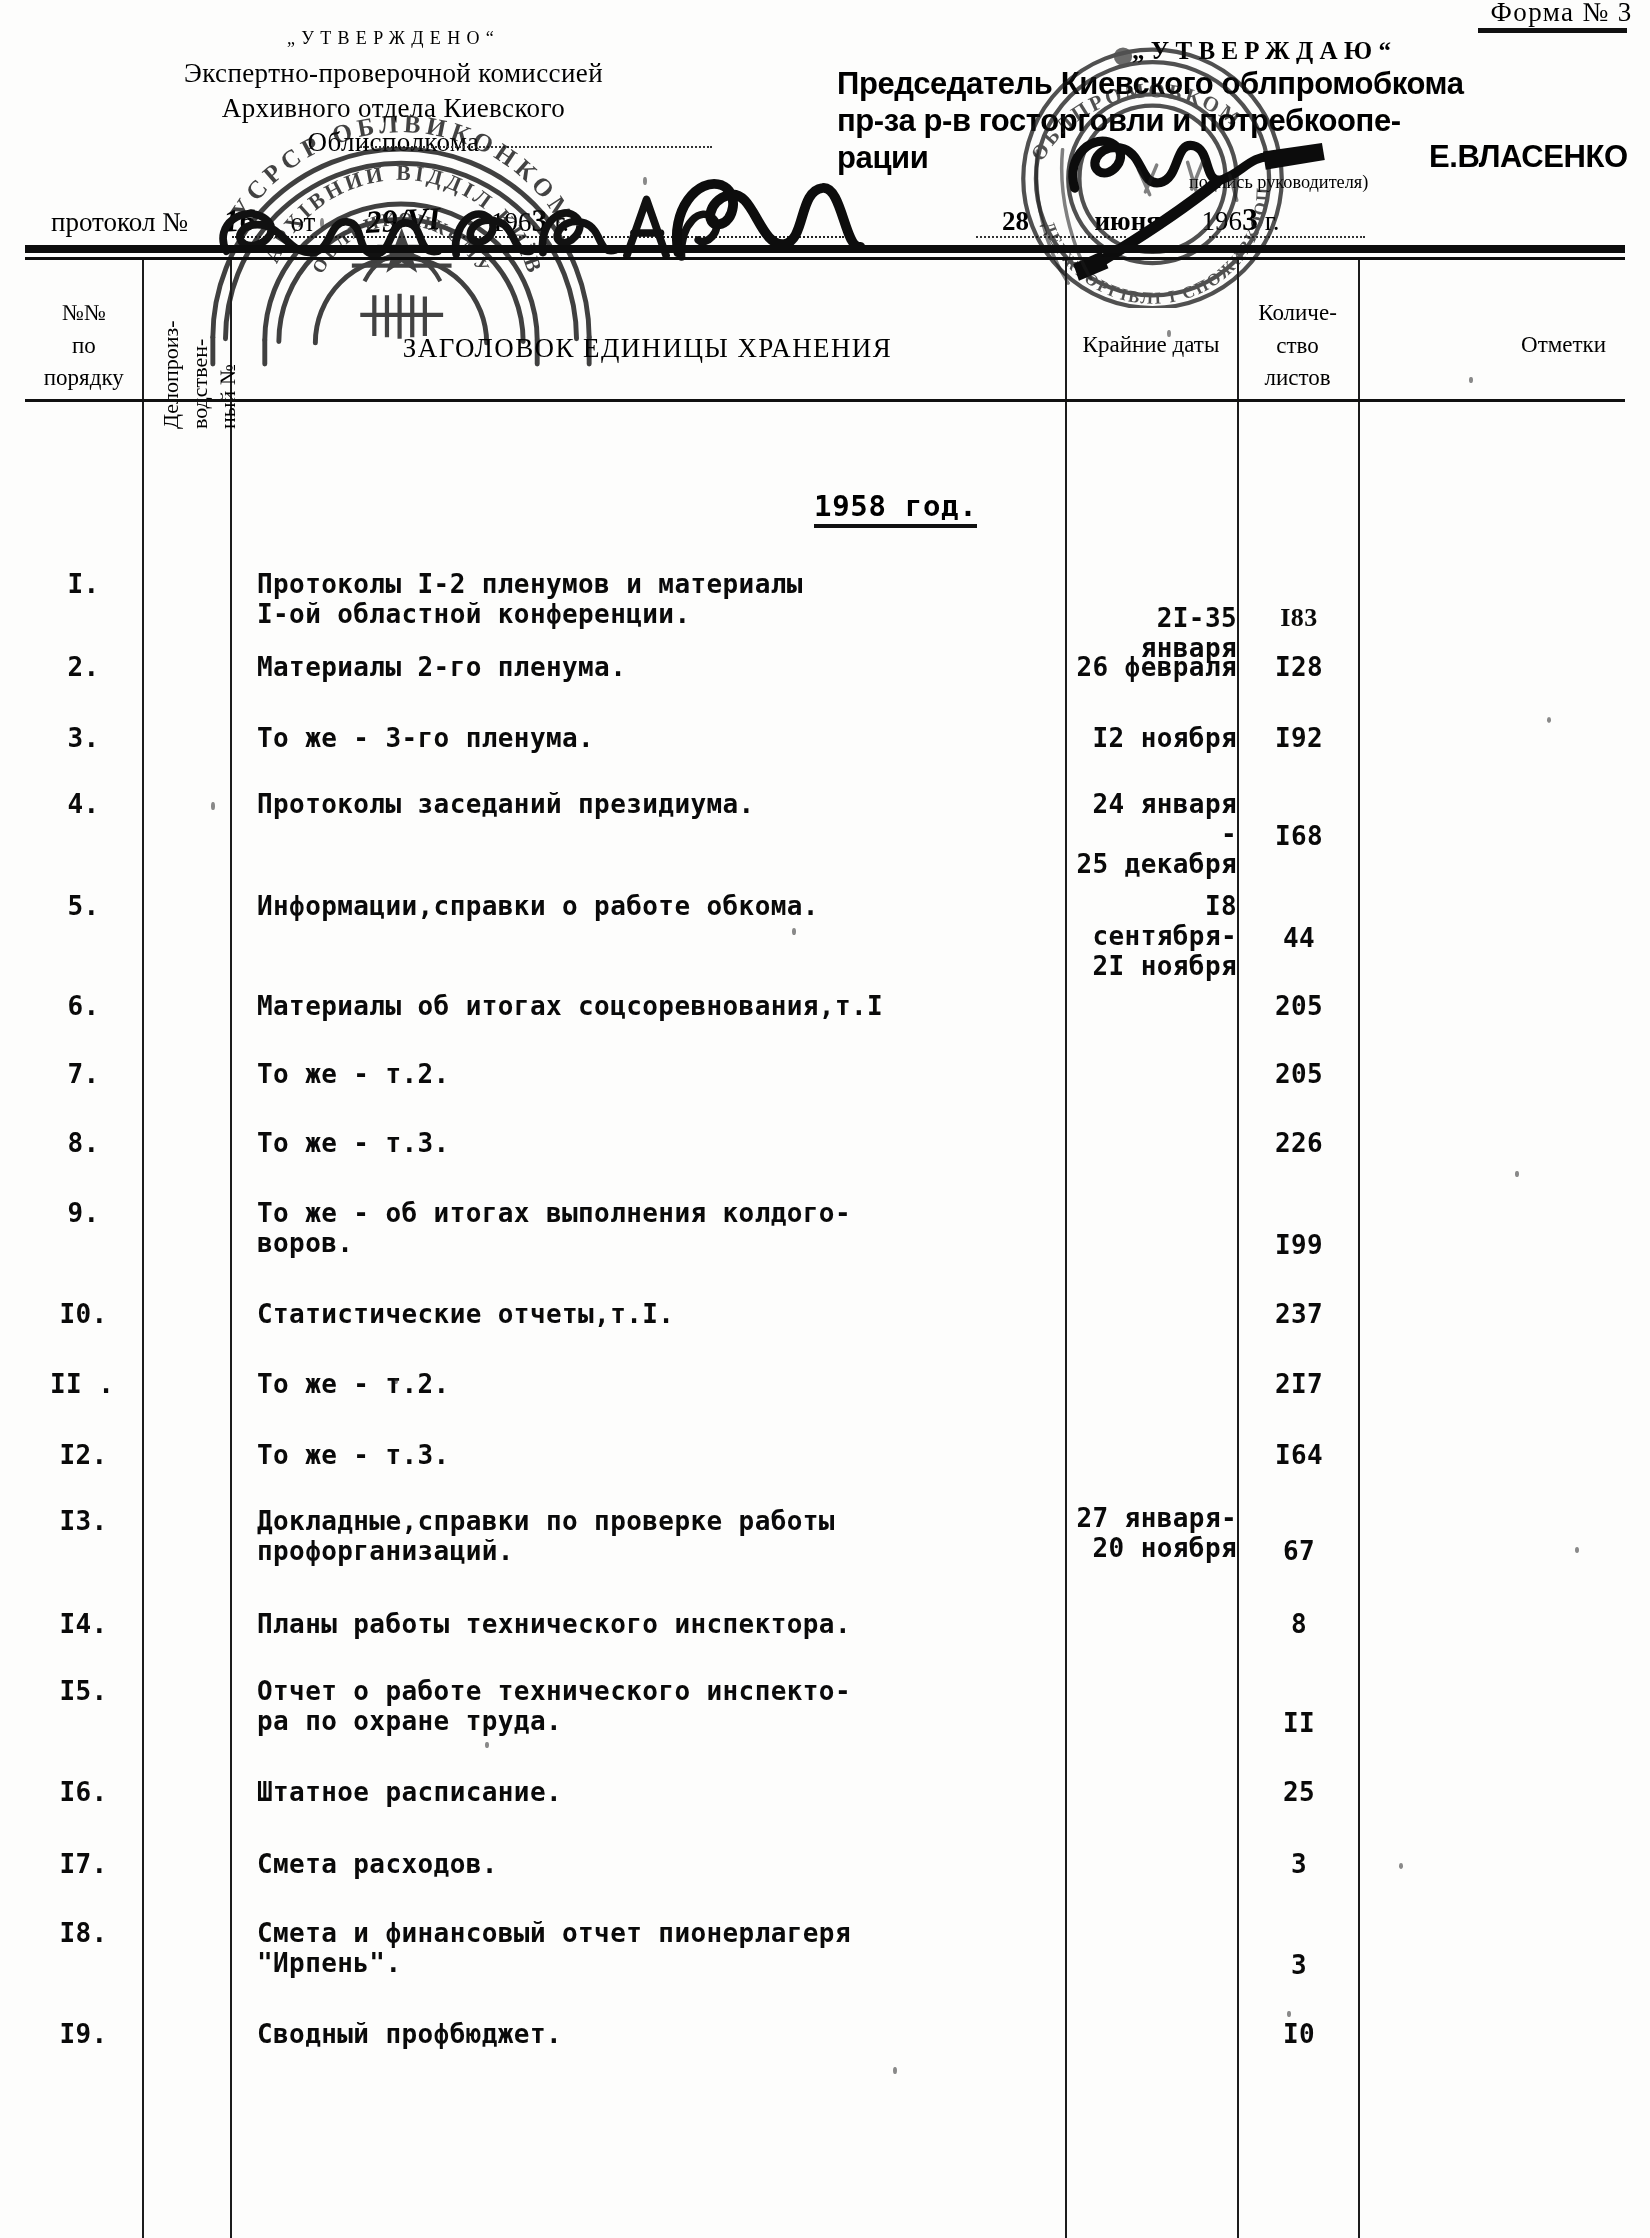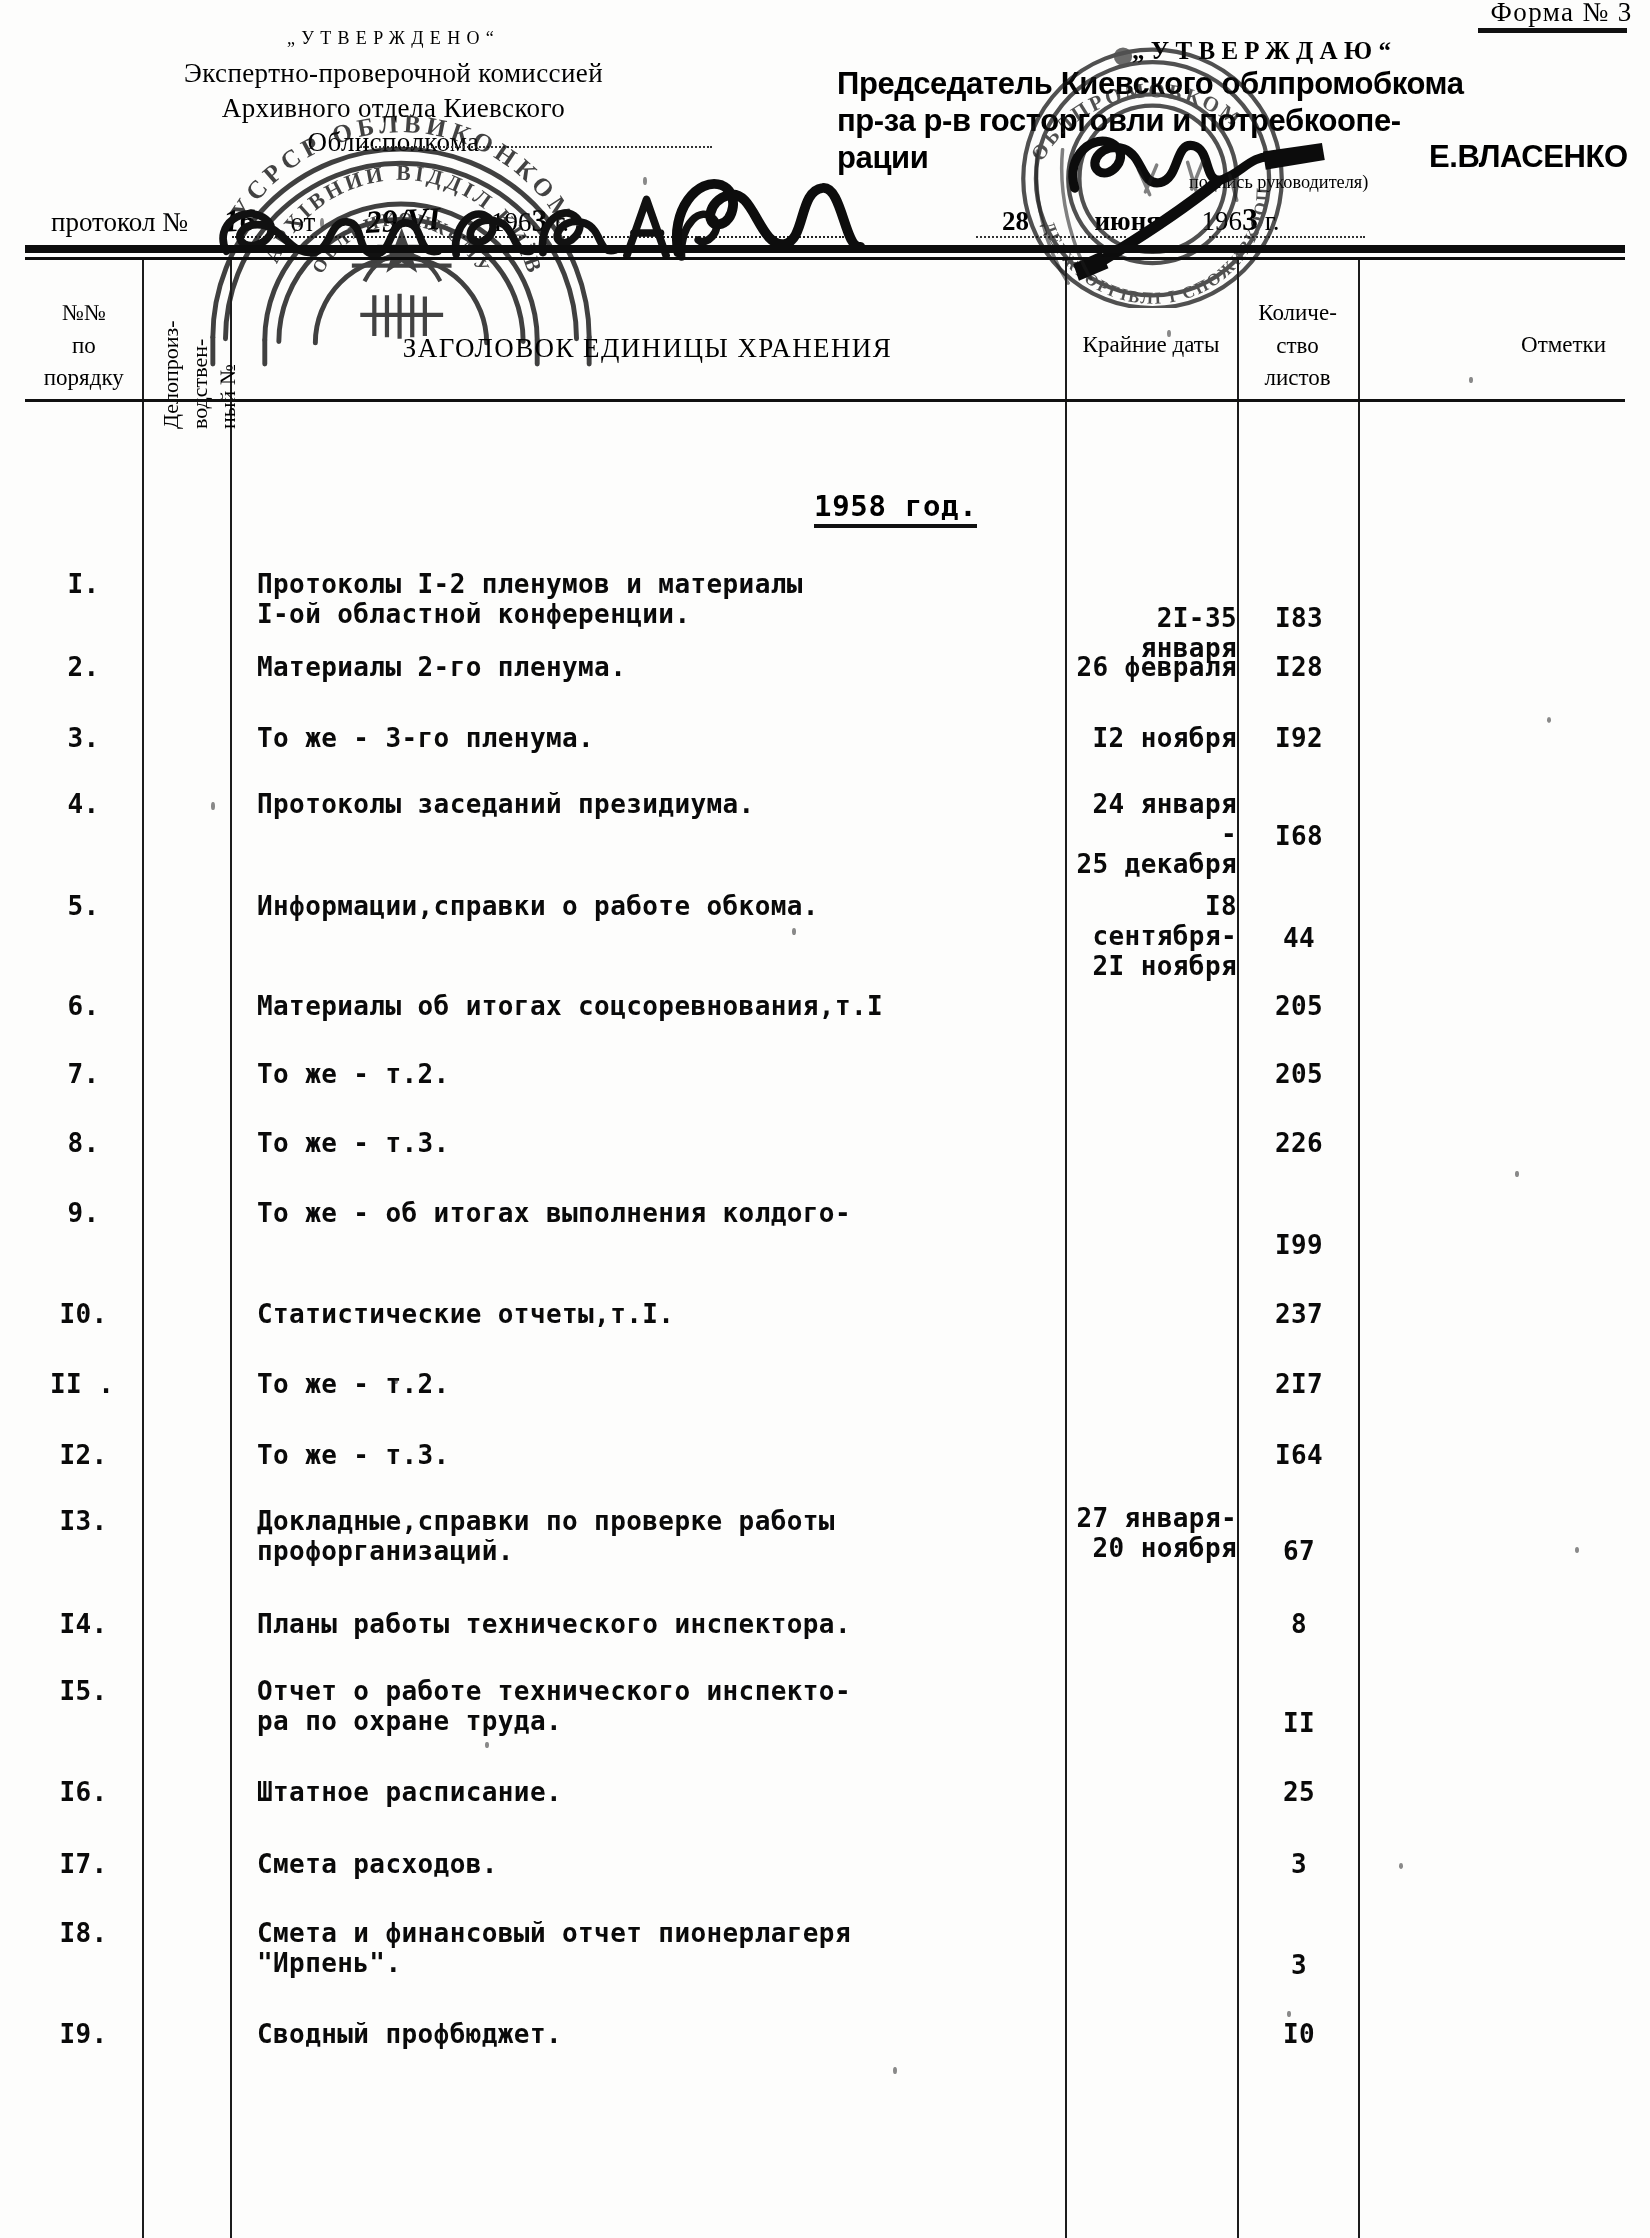--- a/index.html
+++ b/index.html
@@ -475,21 +475,21 @@
 
     <div class="row tw" style="top:309px;">
       <span class="c-num">I.</span>
       <span class="c-desc">
         <span>Протоколы I-2 пленумов и материалы</span>
         <span class="l2">I-ой областной конференции.</span>
       </span>
       <span class="c-date" style="top:34px;">
         <span class="l2">2I-35 января</span>
       </span>
-      <span class="c-count" style="top:34px;">I83</span>
+      <span class="c-count" style="top:34px;font-family:Liberation Serif, serif;">I83</span>
     </div>
 
     <div class="row tw" style="top:392px;">
       <span class="c-num">2.</span>
       <span class="c-desc">Материалы 2-го пленума.</span>
       <span class="c-date">26 февраля</span>
       <span class="c-count">I28</span>
     </div>
 
     <div class="row tw" style="top:463px;">
@@ -534,20 +534,21 @@
     <div class="row tw" style="top:868px;">
       <span class="c-num">8.</span>
       <span class="c-desc">То же - т.3.</span>
       <span class="c-count">226</span>
     </div>
 
     <div class="row tw" style="top:938px;">
       <span class="c-num">9.</span>
       <span class="c-desc">
         <span>То же - об итогах выполнения колдого-</span>
+        <span class="l2">воров.</span>
       </span>
       <span class="c-count" style="top:32px;">I99</span>
     </div>
 
     <div class="row tw" style="top:1039px;">
       <span class="c-num">I0.</span>
       <span class="c-desc">Статистические отчеты,т.I.</span>
       <span class="c-count">237</span>
     </div>
 

